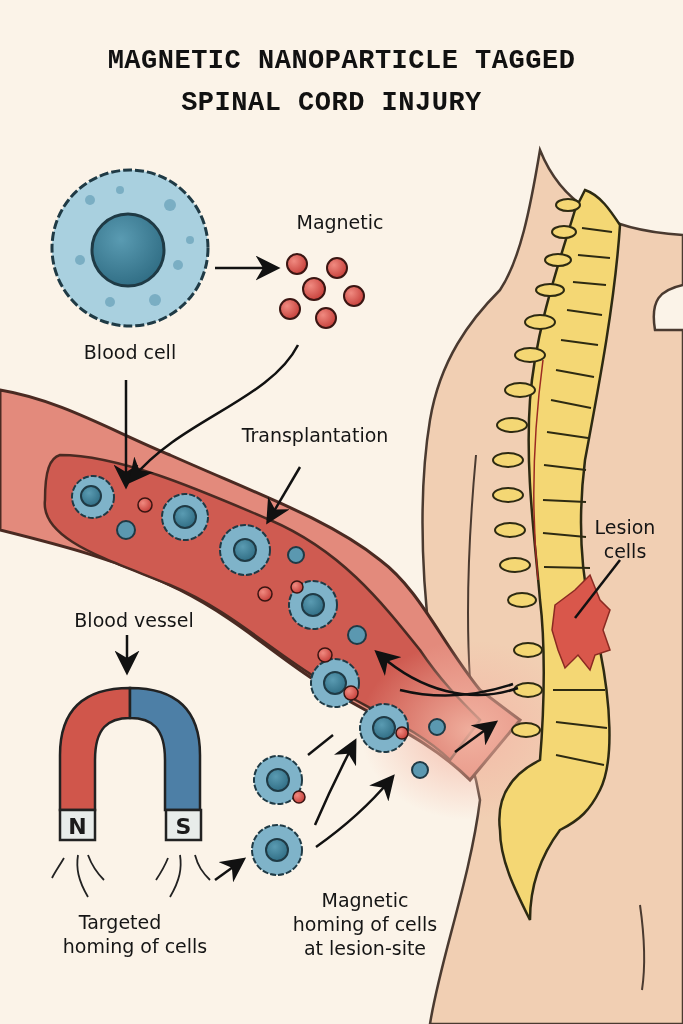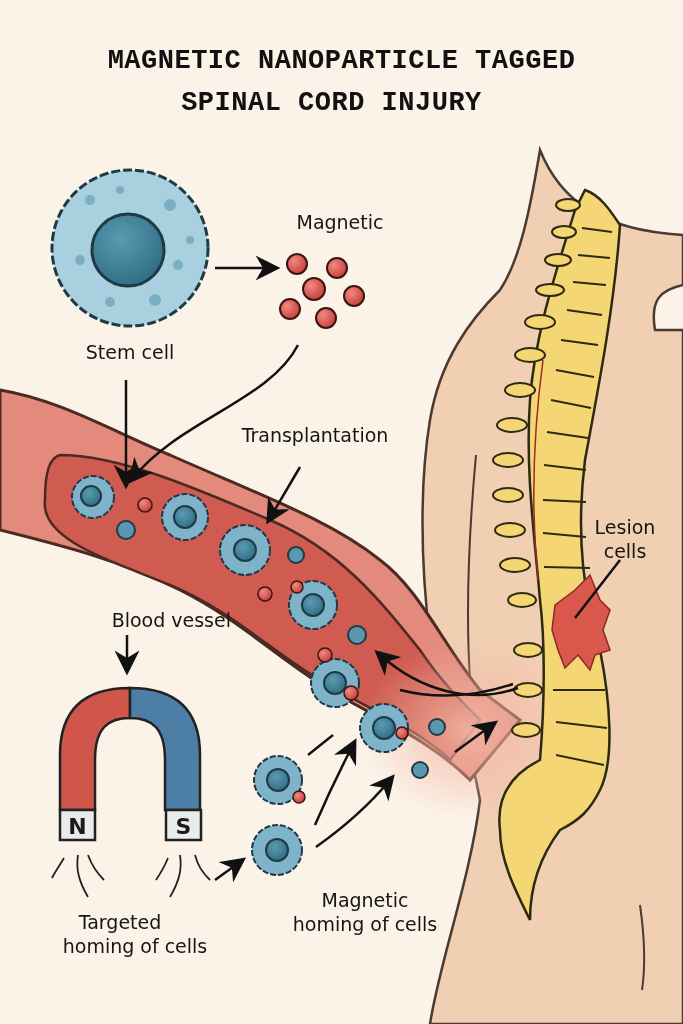--- a/index.html
+++ b/index.html
@@ -188,36 +188,37 @@
     <path d="M215,880 L240,862" marker-end="url(#ah)"></path>
     <path d="M308,755 L333,735"></path>
   </g>
 </svg>
 
 <div class="title">
   <span>MAGNETIC NANOPARTICLE TAGGED</span>
   <span class="l3">SPINAL CORD INJURY</span>
 </div>
 
-<div class="lbl" style="left:70px; top:340px; width:120px;">Stem cell</div>
+<div class="lbl" style="left:70px; top:340px; width:120px;">Blood cell</div>
 
 <div class="lbl" style="left:250px; top:210px; width:180px;">
   <span>Magnetic</span>
 </div>
 
 <div class="lbl" style="left:215px; top:423px; width:200px;">Transplantation</div>
 
-<div class="lbl" style="left:61px; top:608px; width:170px;text-align:right;">Blood vessel</div>
+<div class="lbl" style="left:49px; top:608px; width:170px;">Blood vessel</div>
 
 <div class="lbl b" style="left:585px; top:515px; width:80px; font-weight:normal;text-align:center;">
   <span>Lesion</span>
   <span>cells</span>
 </div>
 
 <div class="lbl" style="left:40px; top:910px; width:190px;">
   <span style="margin-left:-30px;">Targeted</span>
   <span>homing of cells</span>
 </div>
 
 <div class="lbl" style="left:270px; top:888px; width:190px;">
   <span>Magnetic</span>
   <span>homing of cells</span>
+  <span>at lesion-site</span>
 </div>
 
 </body></html>

